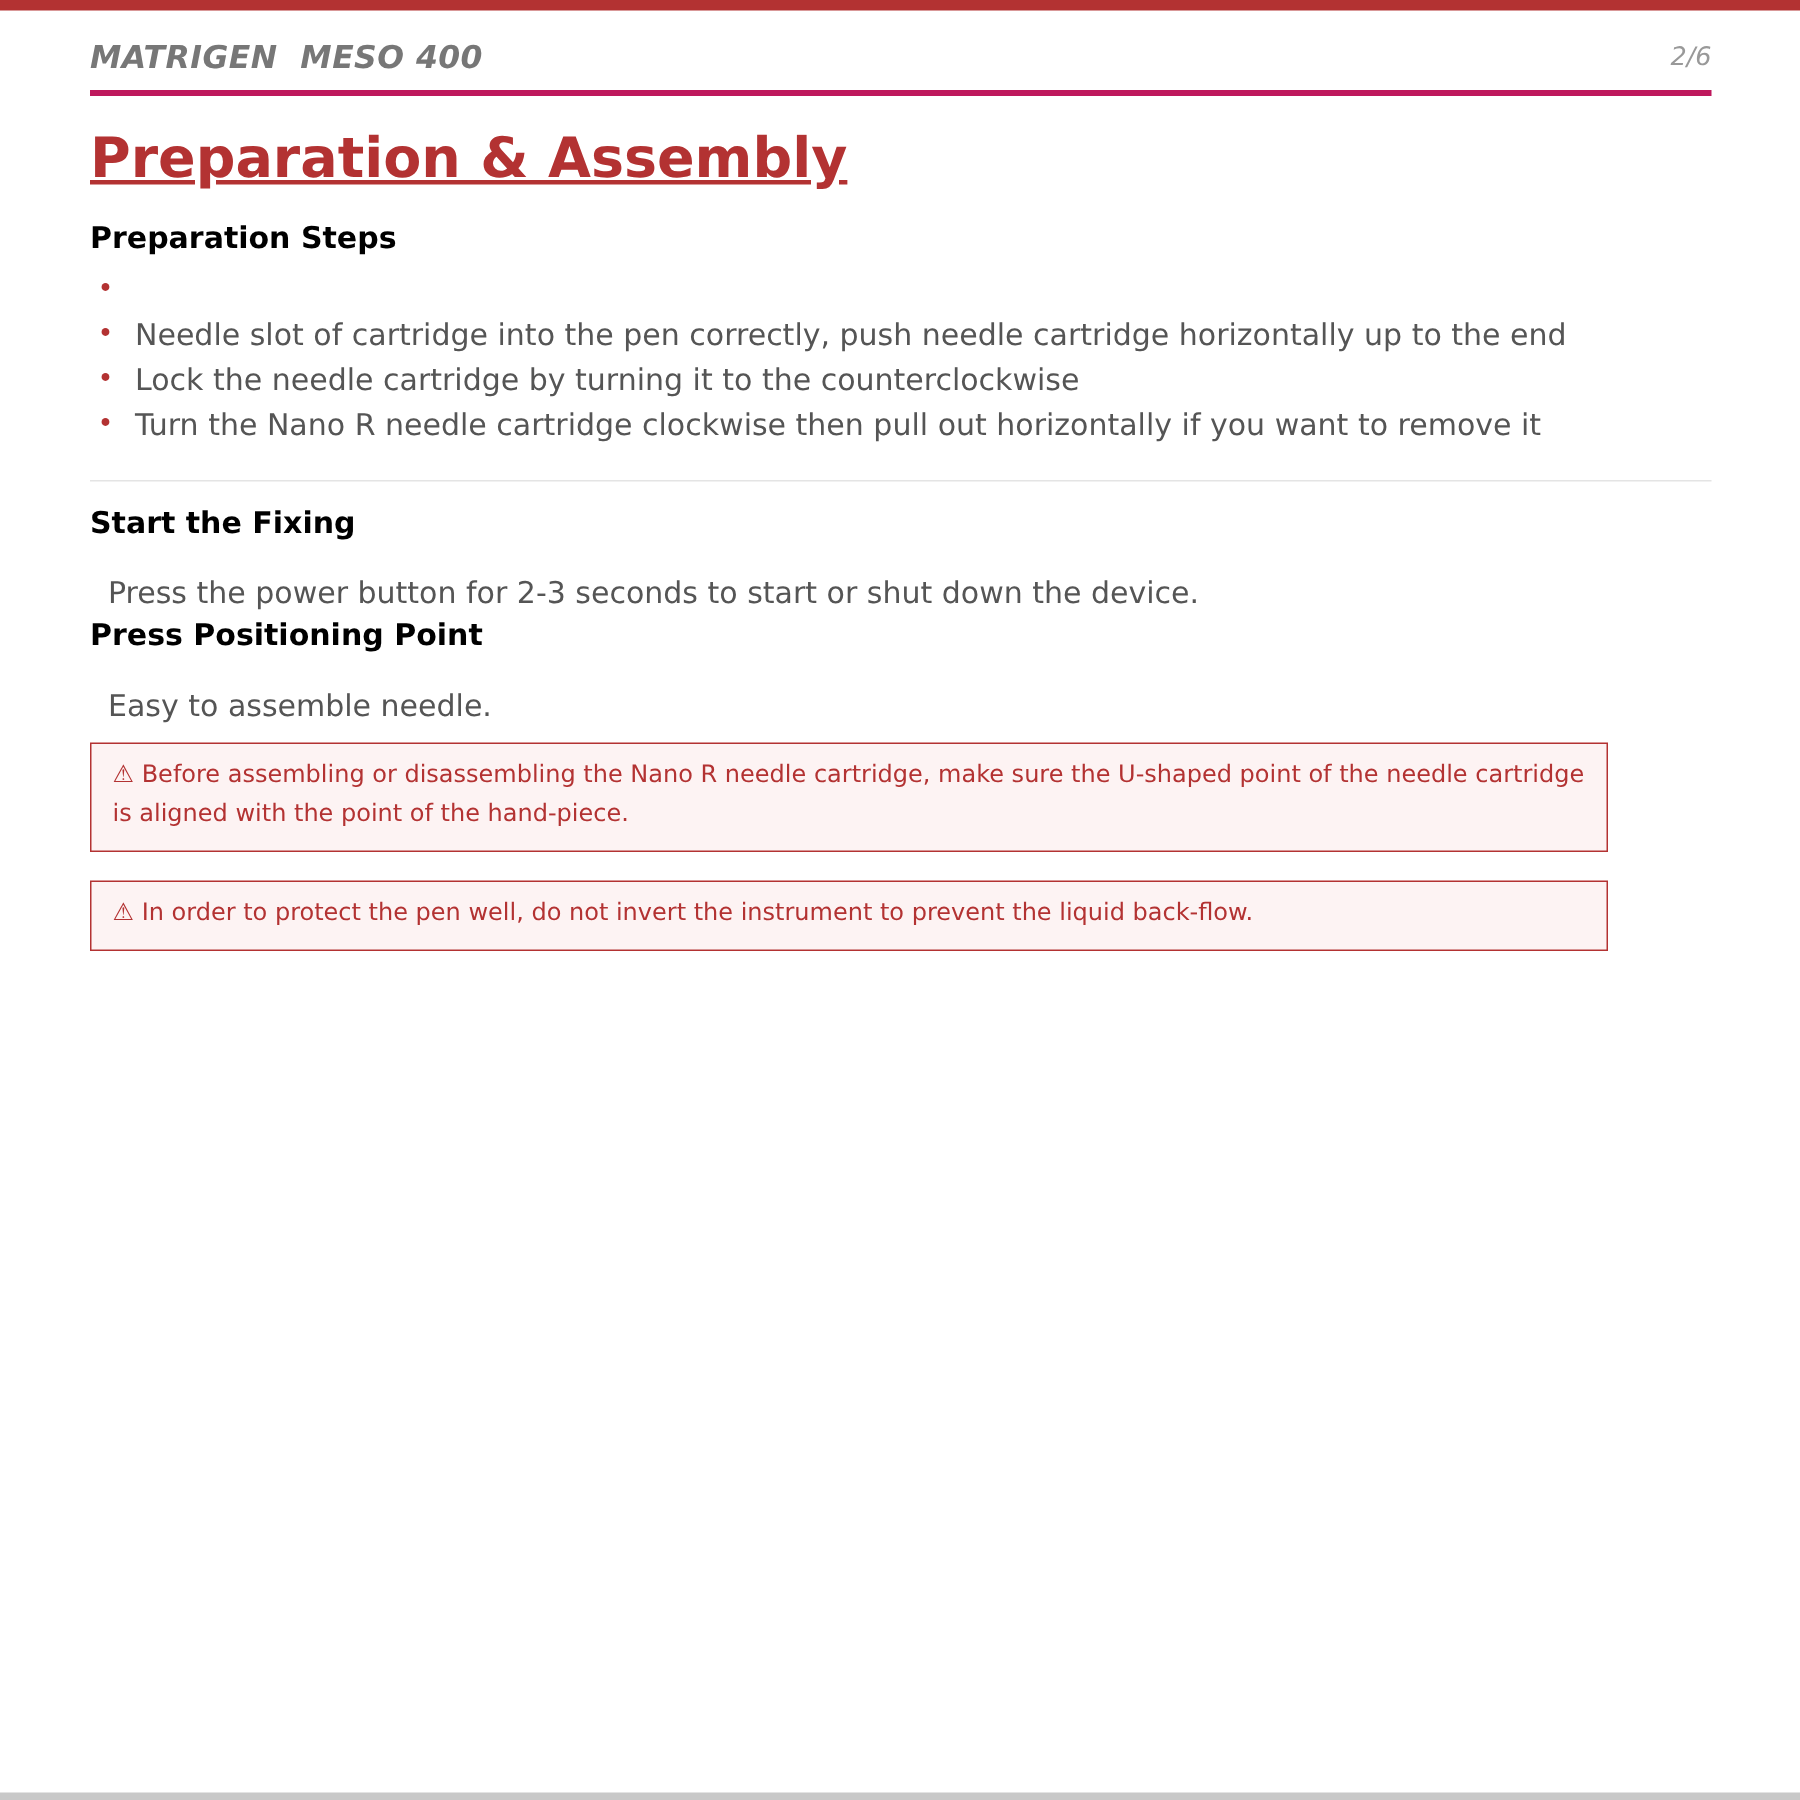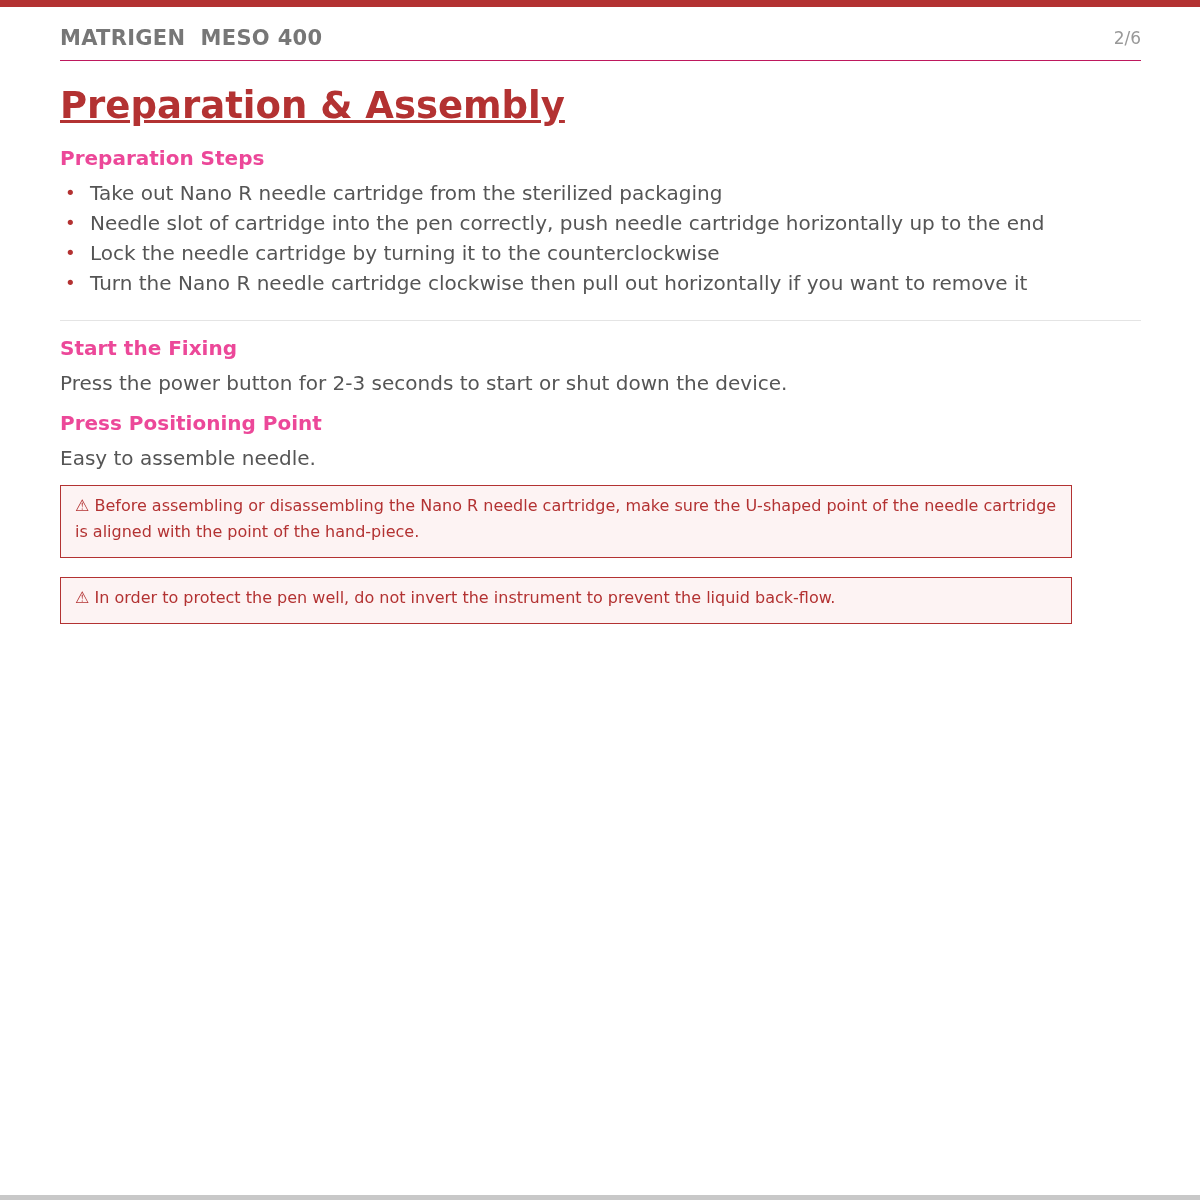--- a/index.html
+++ b/index.html
@@ -6,53 +6,54 @@
     body {
       width: 1200px; height: 1200px; position: relative; overflow: hidden;
       background: #ffffff;
       font-family: "DejaVu Sans", sans-serif;
     }
     .top-bar { position: absolute; left: 0; top: 0; width: 1200px; height: 7px; background: #b33232; }
     .bottom-bar { position: absolute; left: 0; top: 1195px; width: 1200px; height: 5px; background: #c8c8c8; }
     .page { position: absolute; left: 60px; top: 0; width: 1081px; }
     .header {
       position: absolute; left: 0; top: 24px; width: 1081px; height: 36px;
-      border-bottom: 1px solid #be185d;
+      border-bottom: 4px solid #be185d;
+      font-style: italic;
     }
     .brand { position: absolute; left: 0; top: 2px; font-size: 21px; font-weight: bold; color: #777777; letter-spacing: 0.3px; white-space: pre; }
     .page-num { position: absolute; right: 0; top: 4px; font-size: 17px; color: #999999; }
     .title { position: absolute; left: 0; top: 84px; margin: 0; font-size: 37px; font-weight: bold; color: #b33232; text-decoration: underline; }
-    .h2 { position: absolute; left: 0; margin: 0; font-size: 20px; font-weight: bold; color: #ec4899; }
+    .h2 { position: absolute; left: 0; margin: 0; font-size: 20px; font-weight: bold; color: #000000; }
     .steps { position: absolute; left: 0; top: 178px; margin: 0; padding: 0; list-style: none; }
     .steps li { position: relative; height: 30px; line-height: 30px; padding-left: 30px; font-size: 20px; color: #555555; white-space: nowrap; }
     .steps li .bullet { position: absolute; left: 5px; top: 0; color: #b33232; font-size: 18px; }
     .divider { position: absolute; left: 0; top: 320px; width: 1081px; height: 1px; background: #e4e4e4; }
-    .para { position: absolute; left: 0; margin: 0; font-size: 20px; color: #555555; }
+    .para { position: absolute; left: 0; margin: 12px; font-size: 20px; color: #555555; }
     .warn {
       position: absolute; left: 0; width: 1012px; box-sizing: border-box;
       border: 1px solid #b33232; background: #fdf3f3; color: #b33232;
-      font-size: 16px; line-height: 26px; padding: 7px 14px 12px 14px;
+      font-size: 16px; line-height: 26px; padding: 7px 14px 12px 14px; margin-top: 10px;
     }
   </style>
 </head>
 <body>
 
 <div class="top-bar"></div>
 
 <div class="page">
   <div class="header">
     <div class="brand">MATRIGEN  MESO 400</div>
     <div class="page-num">2/6</div>
   </div>
 
   <h1 class="title">Preparation &amp; Assembly</h1>
 
   <h2 class="h2" style="top:146px">Preparation Steps</h2>
   <ul class="steps">
-    <li><span class="bullet">•</span><span>Take out Nano R needle cartridge from the sterilized packaging</span></li>
+    <li><span class="bullet">•</span></li>
     <li><span class="bullet">•</span><span>Needle slot of cartridge into the pen correctly, push needle cartridge horizontally up to the end</span></li>
     <li><span class="bullet">•</span><span>Lock the needle cartridge by turning it to the counterclockwise</span></li>
     <li><span class="bullet">•</span><span>Turn the Nano R needle cartridge clockwise then pull out horizontally if you want to remove it</span></li>
   </ul>
 
   <div class="divider"></div>
 
   <h2 class="h2" style="top:336px">Start the Fixing</h2>
   <p class="para" style="top:371px">Press the power button for 2-3 seconds to start or shut down the device.</p>
 

